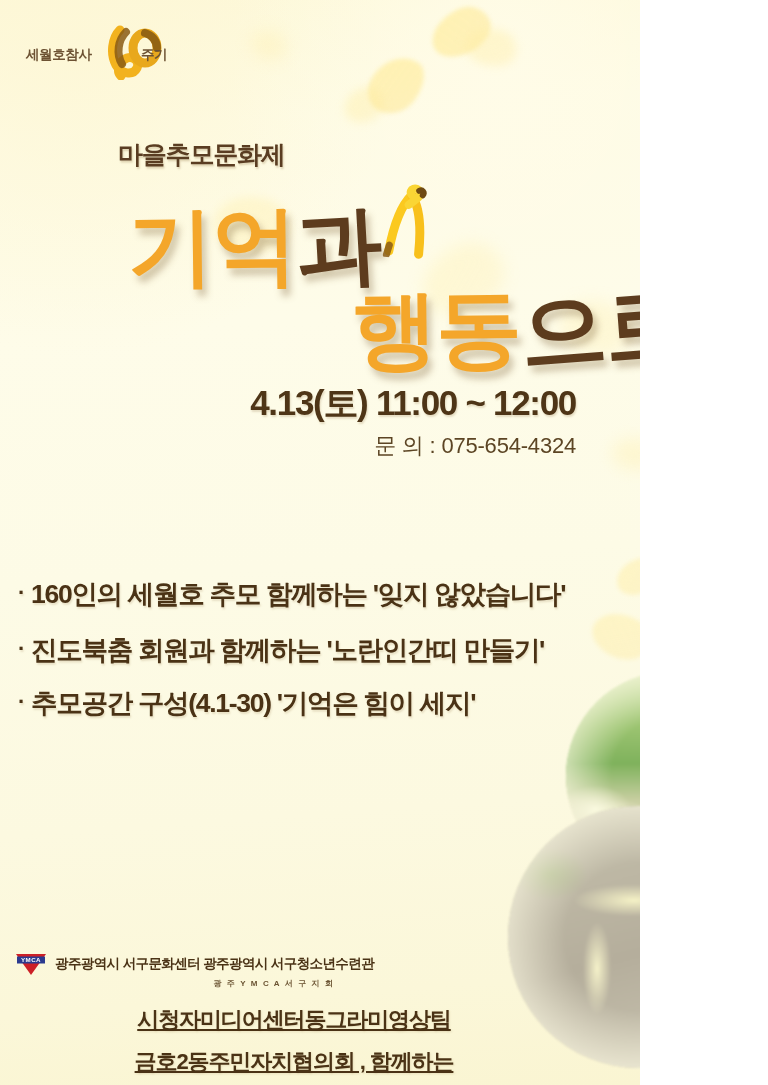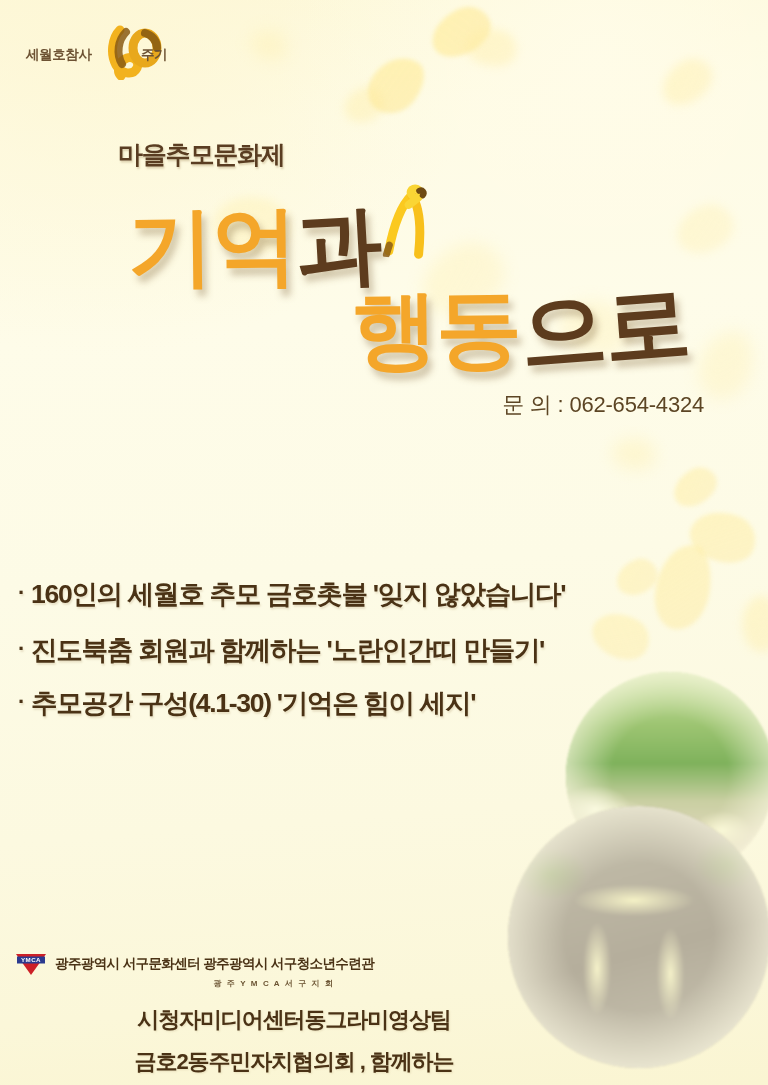--- a/index.html
+++ b/index.html
@@ -7,21 +7,21 @@
 
   html, body {
     width: 768px;
     height: 1085px;
     overflow: hidden;
     font-family: "Liberation Sans", "DejaVu Sans", sans-serif;
   }
 
   #poster {
     position: relative;
-    width: 768px;
+    width: 640px;
     height: 1085px;
     overflow: hidden;
     background:
       radial-gradient(ellipse 60% 45% at 78% 6%, rgba(255,252,232,0.95) 0%, rgba(255,252,232,0) 70%),
       radial-gradient(ellipse 70% 40% at 12% 4%, rgba(253,247,214,0.85) 0%, rgba(253,247,214,0) 72%),
       linear-gradient(176deg,
         #fdf8d8 0%,
         #fefbe4 12%,
         #fefce9 30%,
         #fdfbe6 52%,
@@ -213,20 +213,21 @@
   }
   #ymca-caption {
     font-size: 8px; font-weight: 700; color: #6b5433;
     letter-spacing: 1.6px; margin-left: -40px; margin-top: 1px;
   }
 
   .org-line {
     font-size: 22px; font-weight: 700; color: #4a3215;
     letter-spacing: -1.1px; margin-top: 12px;
     text-shadow: 1px 1px 2px rgba(150,120,70,.18);
+    text-decoration: underline;
   }
   #org-line-1 { margin-top: 16px; }
 </style>
 </head>
 <body>
 
 <div id="poster">
 
   <div class="petal" style="left:430px; top:10px;  width:62px; height:44px; transform:rotate(-24deg);"></div>
   <div class="petal soft" style="left:465px; top:28px;  width:52px; height:38px; transform:rotate(18deg);"></div>
@@ -275,29 +276,30 @@
 
   <svg id="title-ribbon" viewBox="0 0 46 76">
     <path d="M23 12 C13 24, 8 46, 6 70" fill="none" stroke="#fbc91f" stroke-width="9" stroke-linecap="round"></path>
     <path d="M23 12 C33 24, 36 48, 36 70" fill="none" stroke="#f8c01b" stroke-width="9" stroke-linecap="round"></path>
     <path d="M23 12 C18 6, 28 2, 31 8 C33 13, 26 17, 21 22" fill="none" stroke="#fad534" stroke-width="8" stroke-linecap="round"></path>
     <path d="M30 7 C33 5, 36 8, 34 11" fill="none" stroke="#6f4a12" stroke-width="6" stroke-linecap="round"></path>
     <path d="M6 64 L4 74" fill="none" stroke="#8a5c16" stroke-width="7" stroke-linecap="round" opacity=".85"></path>
   </svg>
 
   <div id="event-info">
-    <div id="event-contact">문 의 : 062-654-4324</div>
+    <div id="event-datetime">4.13(토) 11:00 ~ 12:00</div>
+    <div id="event-contact">문 의 : 075-654-4324</div>
   </div>
 
   <div id="program-list">
 
     <div>
       <div class="program-item" id="program-item-1">
         <span class="program-bullet">·</span>
-        <span>160인의 세월호 추모 금호촛불 '잊지 않았습니다'</span>
+        <span>160인의 세월호 추모 함께하는 '잊지 않았습니다'</span>
       </div>
     </div>
 
     <div class="program-item" id="program-item-2">
       <span class="program-bullet">·</span>
       <span>진도북춤 회원과 함께하는 '노란인간띠 만들기'</span>
     </div>
 
     <div class="program-item" id="program-item-3">
       <span class="program-bullet">·</span>

